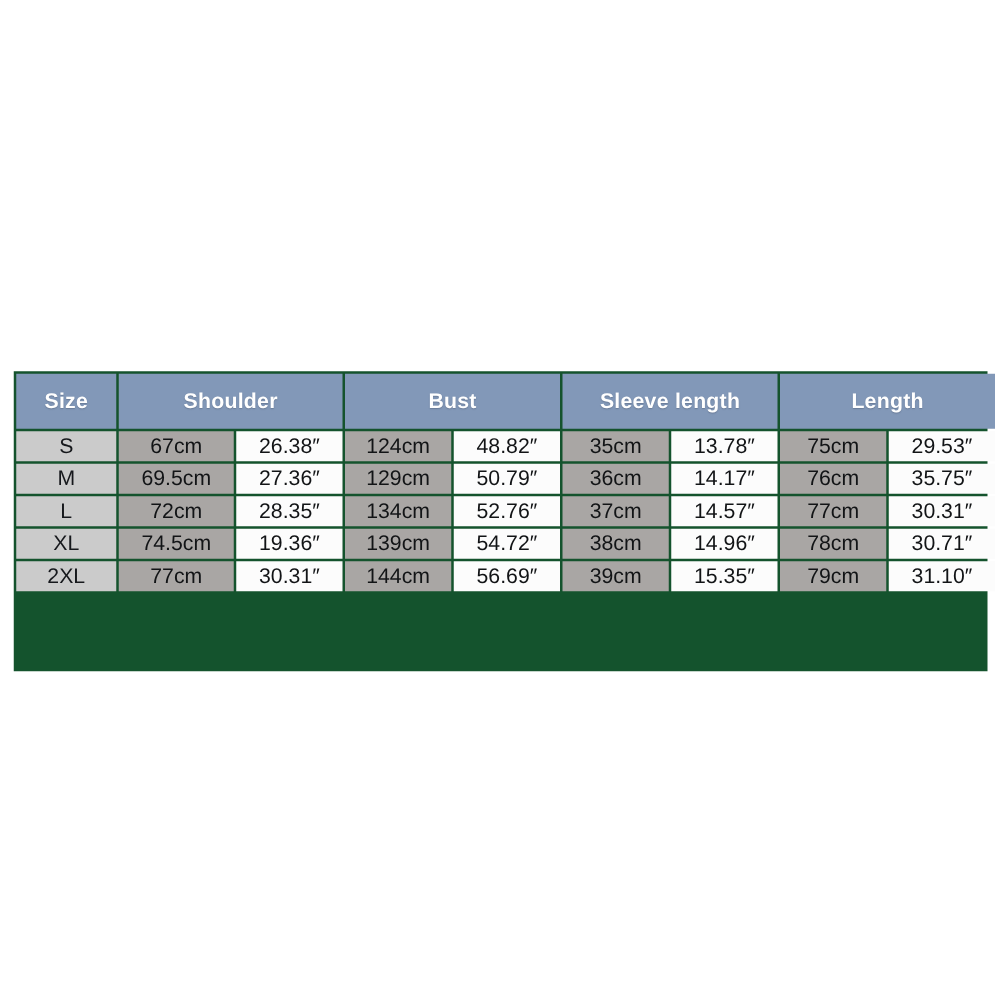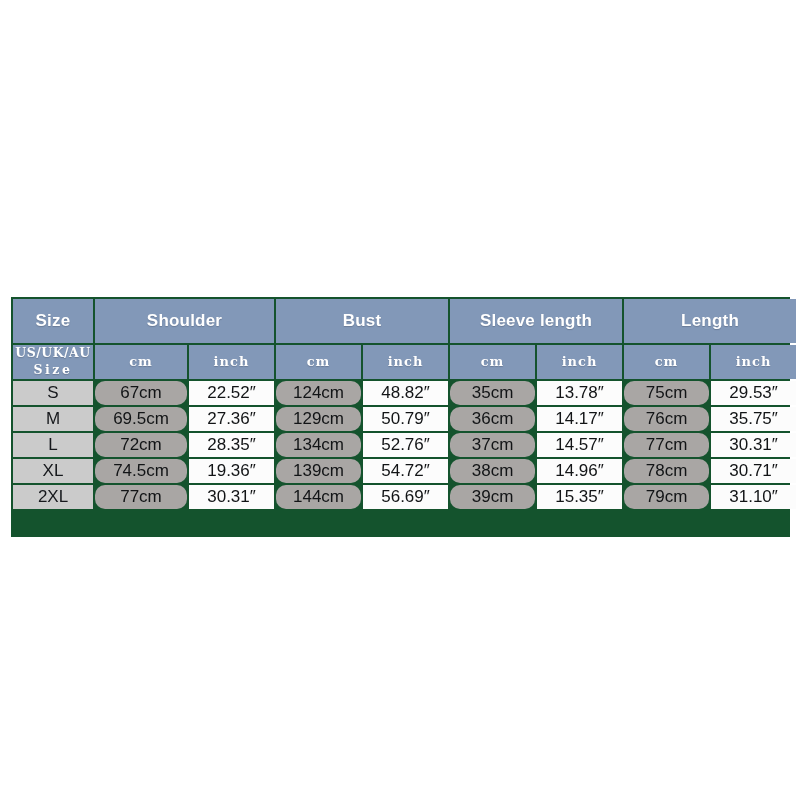--- a/index.html
+++ b/index.html
@@ -76,21 +76,20 @@
     color: #16181c;
     font-size: 17px;
     height: 24px;
   }
   td.cm {
     background: #a9a6a4;
     color: #121416;
     font-size: 17px;
     font-weight: 500;
     height: 24px;
-    border-radius: 10px;
   }
   td.inch {
     background: #fcfcfc;
     color: #121416;
     font-size: 17px;
     font-weight: 500;
     height: 24px;
   }
 </style>
 </head>
@@ -112,36 +111,25 @@
     <tbody>
 
       <tr>
         <td class="grp">Size</td>
         <td class="grp" colspan="2">Shoulder</td>
         <td class="grp" colspan="2">Bust</td>
         <td class="grp" colspan="2">Sleeve length</td>
         <td class="grp" colspan="2">Length</td>
       </tr>
 
-      <tr>
-        <td class="sub usuk"><span>US/UK/AU</span><span class="l2">Size</span></td>
-        <td class="sub">cm</td>
-        <td class="sub">inch</td>
-        <td class="sub">cm</td>
-        <td class="sub">inch</td>
-        <td class="sub">cm</td>
-        <td class="sub">inch</td>
-        <td class="sub">cm</td>
-        <td class="sub">inch</td>
-      </tr>
 
       <tr>
         <td class="sz">S</td>
         <td class="cm">67cm</td>
-        <td class="inch">22.52″</td>
+        <td class="inch">26.38″</td>
         <td class="cm">124cm</td>
         <td class="inch">48.82″</td>
         <td class="cm">35cm</td>
         <td class="inch">13.78″</td>
         <td class="cm">75cm</td>
         <td class="inch">29.53″</td>
       </tr>
       <tr>
         <td class="sz">M</td>
         <td class="cm">69.5cm</td>

